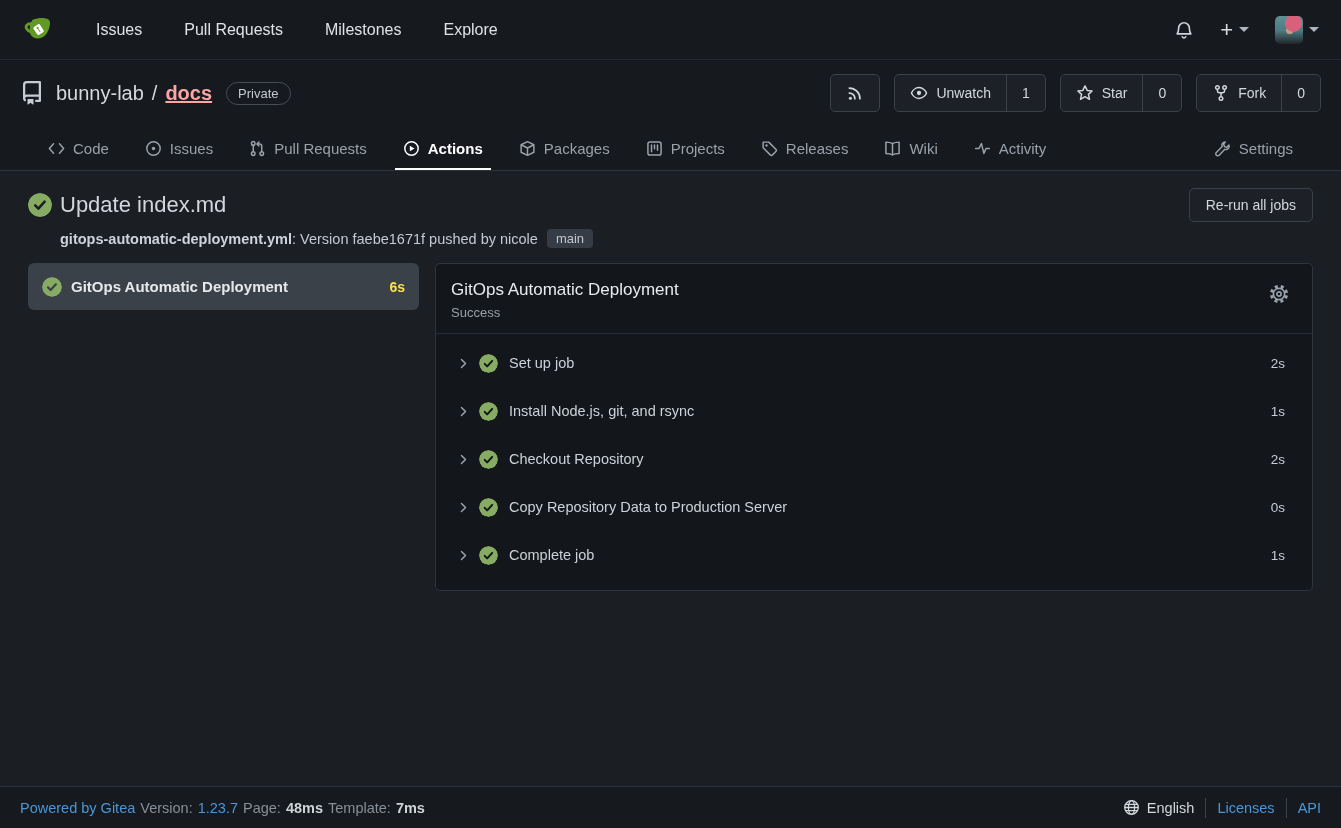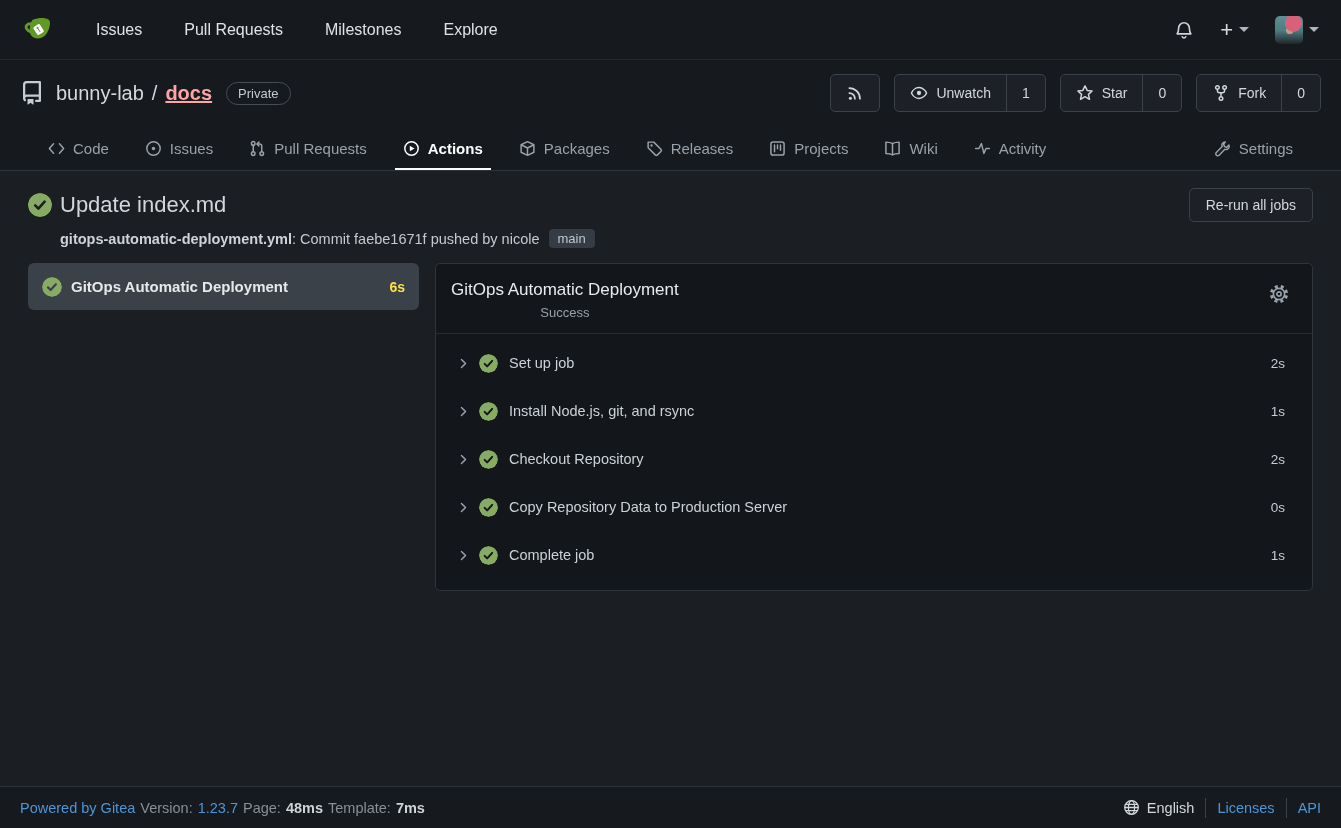--- a/index.html
+++ b/index.html
@@ -80,21 +80,21 @@
   .job-sidebar{width:391px;flex-shrink:0;}
   .job-item{height:47px;background:var(--bg-selected);border-radius:6px;display:flex;
        align-items:center;padding:0 14px;gap:9px;cursor:pointer;}
   .job-item .job-name{font-size:15px;font-weight:700;color:#e6e9ec;}
   .job-item .job-duration{margin-left:auto;font-size:14px;font-weight:700;color:#fde047;}
 
   .run-panel{flex:1;background:var(--bg-card);border:1px solid var(--border);border-radius:5px;}
   .panel-header{padding:16px 23px 13px 15px;display:flex;align-items:flex-start;border-bottom:1px solid #262c33;}
   .panel-titles{display:flex;flex-direction:column;gap:5px;}
   .panel-title{font-size:17px;color:#e9ebee;}
-  .panel-status{font-size:13px;color:#98a1aa;text-align:center;}
+  .panel-status{font-size:13px;color:#98a1aa;}
   .gear-btn{margin-left:auto;margin-top:4px;cursor:pointer;color:#9aa3ab;display:flex;}
   .steps-list{padding:5px 0 11px;}
   .step-row{height:48px;display:flex;align-items:center;padding:0 27px 0 21px;gap:9px;cursor:pointer;}
   .step-row .chev{color:#9aa3ad;display:flex;flex-shrink:0;}
   .step-name{font-size:14.5px;color:#ccd2d7;margin-left:2px;}
   .step-duration{margin-left:auto;font-size:13.5px;color:#c6ccd2;}
 
   
   .footer{height:42px;background:var(--bg-header);border-top:1px solid var(--border);
        display:flex;align-items:center;padding:0 20px;font-size:14.5px;flex-shrink:0;}
@@ -238,32 +238,32 @@
         <span>Actions</span>
       </div>
       <div class="tab">
         <svg width="17" height="17" viewBox="0 0 16 16" fill="none" stroke="currentColor" stroke-width="1.4" stroke-linejoin="round">
           <path d="M8 1.6 14 4.5v7L8 14.4 2 11.5v-7z"></path>
             <path d="M2 4.5l6 3 6-3M8 7.5v6.9"></path>
         </svg>
         <span>Packages</span>
       </div>
       <div class="tab">
+        <svg width="17" height="17" viewBox="0 0 16 16" fill="none" stroke="currentColor" stroke-width="1.4" stroke-linecap="round">
+          <rect x="1.8" y="1.8" width="12.4" height="12.4" rx="2"></rect>
+          <path d="M5.2 4.8v6.2M8 4.8v3.4M10.8 4.8v4.8"></path>
+        </svg>
+        <span>Projects</span>
+      </div>
+      <div class="tab">
         <svg width="17" height="17" viewBox="0 0 16 16" fill="none" stroke="currentColor" stroke-width="1.4" stroke-linejoin="round">
           <path d="M2 2h5.3L14 8.7a1.5 1.5 0 0 1 0 2.1l-3.2 3.2a1.5 1.5 0 0 1-2.1 0L2 7.3z"></path>
           <circle cx="5.2" cy="5.2" r="1.1" fill="currentColor" stroke="none"></circle>
         </svg>
         <span>Releases</span>
-      </div>
-      <div class="tab">
-        <svg width="17" height="17" viewBox="0 0 16 16" fill="none" stroke="currentColor" stroke-width="1.4" stroke-linecap="round">
-          <rect x="1.8" y="1.8" width="12.4" height="12.4" rx="2"></rect>
-          <path d="M5.2 4.8v6.2M8 4.8v3.4M10.8 4.8v4.8"></path>
-        </svg>
-        <span>Projects</span>
       </div>
       <div class="tab">
         <svg width="17" height="17" viewBox="0 0 16 16" fill="none" stroke="currentColor" stroke-width="1.4" stroke-linejoin="round">
           <path d="M8 3.4C6.5 2.3 4.5 2 1.8 2v10.6c2.7 0 4.7.3 6.2 1.4 1.5-1.1 3.5-1.4 6.2-1.4V2c-2.7 0-4.7.3-6.2 1.4z"></path>
           <path d="M8 3.4V14"></path>
         </svg>
         <span>Wiki</span>
       </div>
       <div class="tab">
         <svg width="17" height="17" viewBox="0 0 16 16" fill="none" stroke="currentColor" stroke-width="1.4" stroke-linecap="round" stroke-linejoin="round">
@@ -287,21 +287,21 @@
       <svg class="ck" width="24" height="24" viewBox="0 0 16 16">
         <circle cx="8" cy="8" r="8" fill="#87ab63"></circle>
         <path d="M4.8 8.3l2.1 2.1 4.2-4.6" fill="none" stroke="#1b1f24" stroke-width="1.7" stroke-linecap="round" stroke-linejoin="round"></path>
       </svg>
       <span class="run-title">Update index.md</span>
       <button class="rerun-btn">Re-run all jobs</button>
     </div>
 
     <div class="commit-line">
       <span class="file">gitops-automatic-deployment.yml</span>
-      <span>: Commit faebe1671f pushed by nicole</span>
+      <span>: Version faebe1671f pushed by nicole</span>
       <span class="branch-badge">main</span>
     </div>
 
     <div class="columns">
 
       <div class="job-sidebar">
         <div class="job-item">
           <svg class="ck" width="20" height="20" viewBox="0 0 16 16">
             <circle cx="8" cy="8" r="8" fill="#87ab63"></circle>
             <path d="M4.8 8.3l2.1 2.1 4.2-4.6" fill="none" stroke="#3b4149" stroke-width="1.7" stroke-linecap="round" stroke-linejoin="round"></path>

